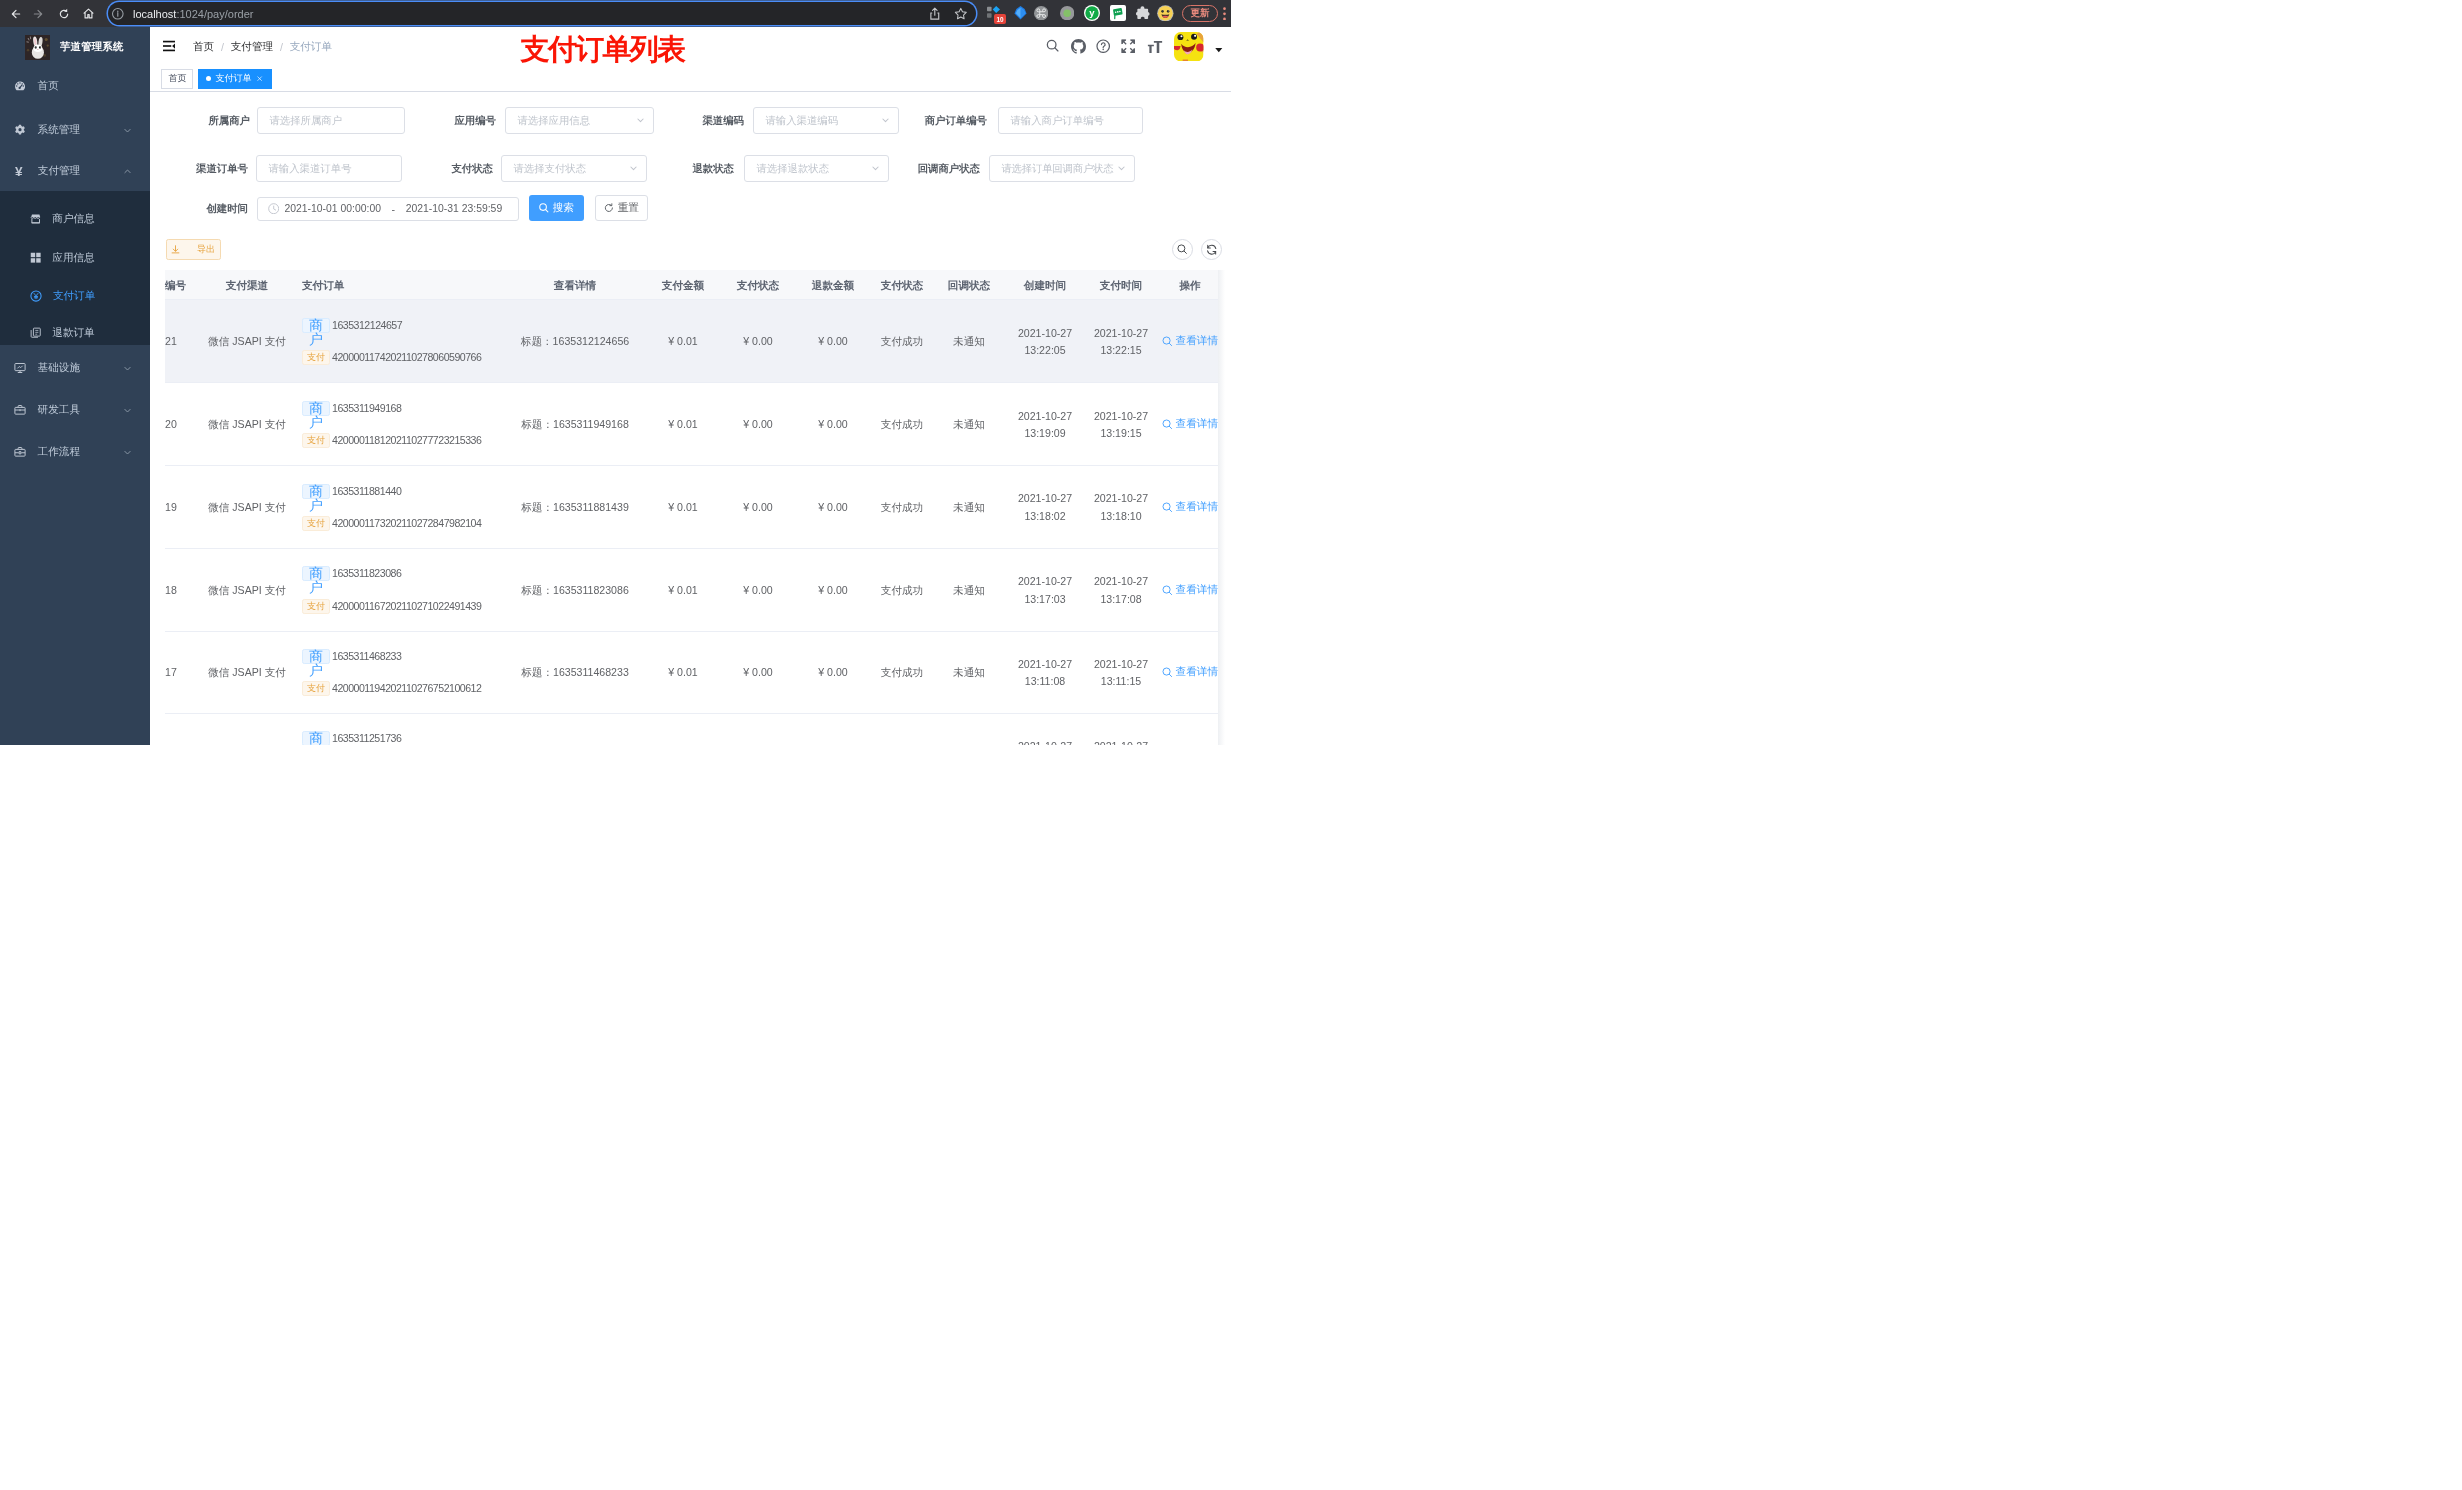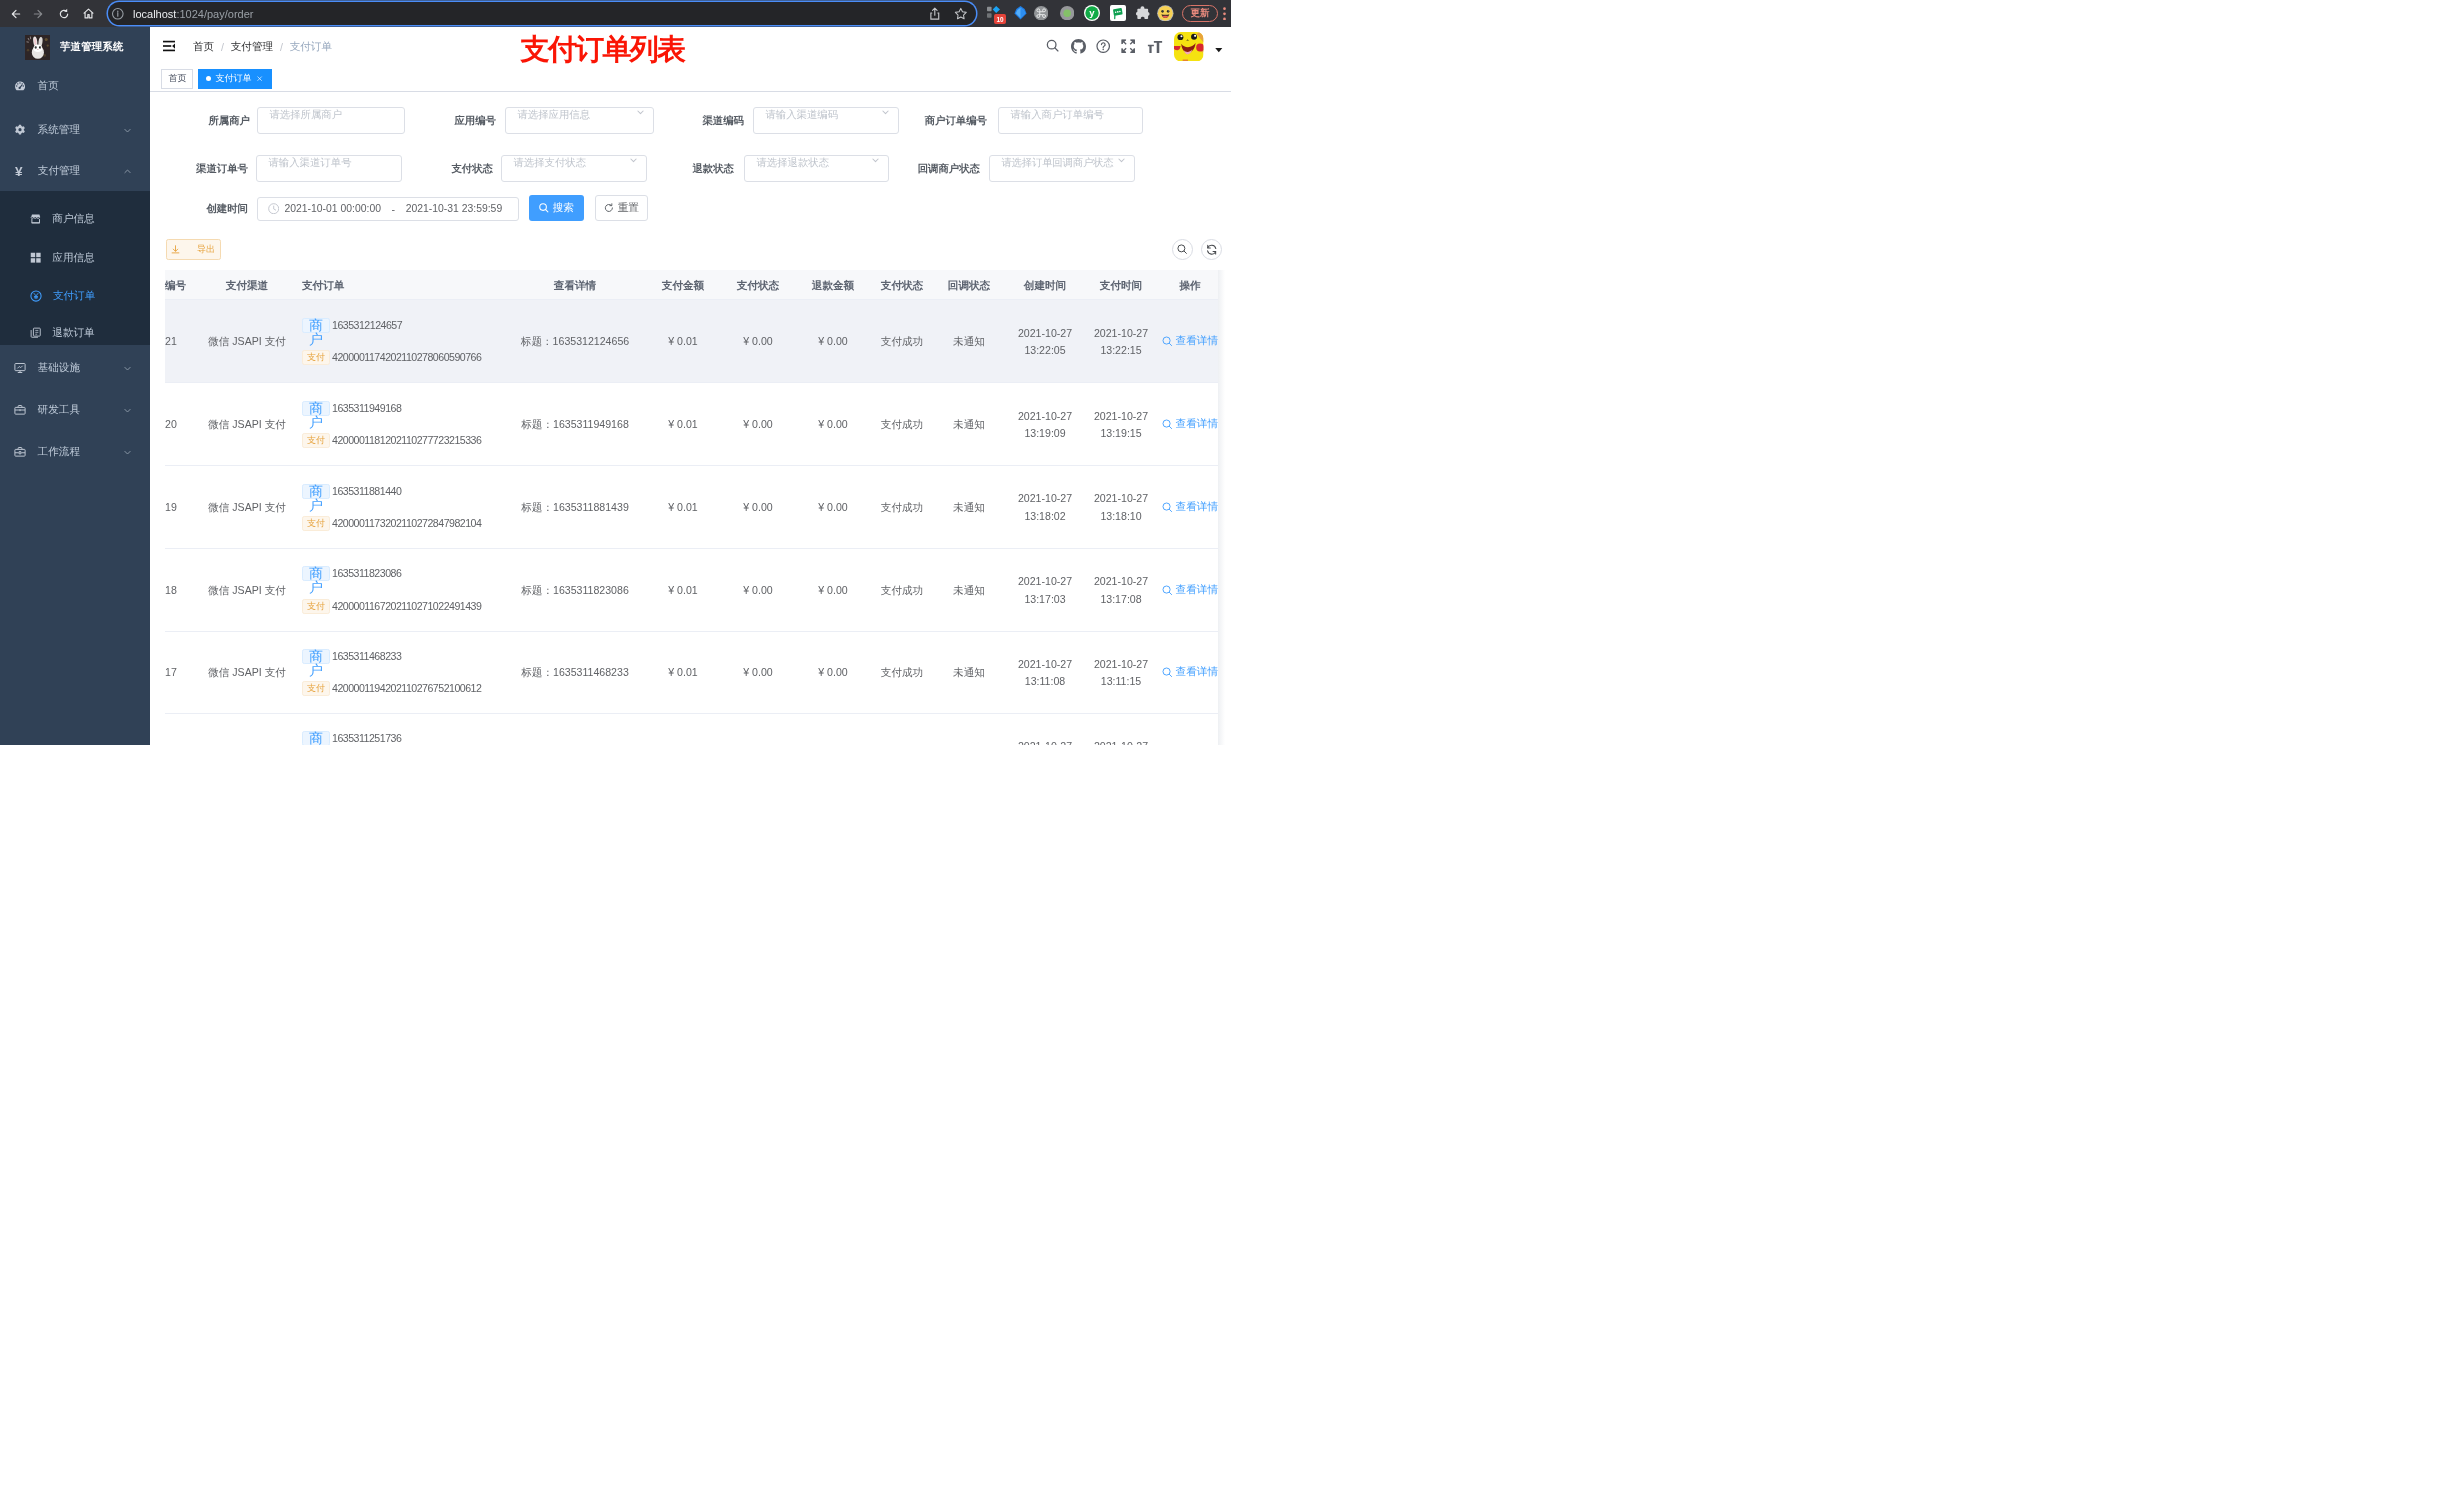--- a/index.html
+++ b/index.html
@@ -6,21 +6,21 @@
 body{font-family:"Liberation Sans",sans-serif;background:#fff;position:relative}
 .abs{position:absolute}
 .ctr{display:flex;align-items:center;justify-content:center}
 .cx{transform:translateX(-50%)}
 svg{display:block}
 .htx{height:30px;line-height:30px;font-weight:700;color:#5c6370;white-space:nowrap}
 .rtx{height:15px;line-height:15px;white-space:nowrap}
 .tagb{width:28px;height:15px;border-radius:2.3px;background:#ecf5ff;border:0.8px solid #d9ecff;color:#409eff;font-size:14px;text-align:center;line-height:13.6px}
 .tagy{width:28px;height:15px;border-radius:2.3px;background:#fdf6ec;border:0.8px solid #faecd8;color:#e6a23c;font-size:9px;text-align:center;line-height:13.6px}
 .lbl{height:27px;display:flex;align-items:center;color:#555b63;font-weight:700;font-size:10.4px}
-.inp{height:27px;border:0.8px solid #dcdfe6;border-radius:3px;display:flex;padding:0 11.4px;background:#fff}
+.inp{height:27px;border:0.8px solid #dcdfe6;border-radius:3px;display:flex;align-items:center;padding:0 11.4px;background:#fff}
 .ph{color:#bfc4cc;font-size:10.4px}
 .inp .car{position:absolute;right:7.6px}
 .mi{left:0;width:150px;height:42px;display:flex;align-items:center;padding-left:13.6px;color:#bfcbd9;font-size:10.6px}
 .mi>span{margin-left:12px}
 .mi .arr{position:absolute;right:18px}
 .smi{left:0;width:150px;height:39px;display:flex;align-items:center;padding-left:29.5px;color:#bfcbd9;font-size:10.6px}
 .smi>span{margin-left:11.4px}
 
 </style></head>
 <body>

